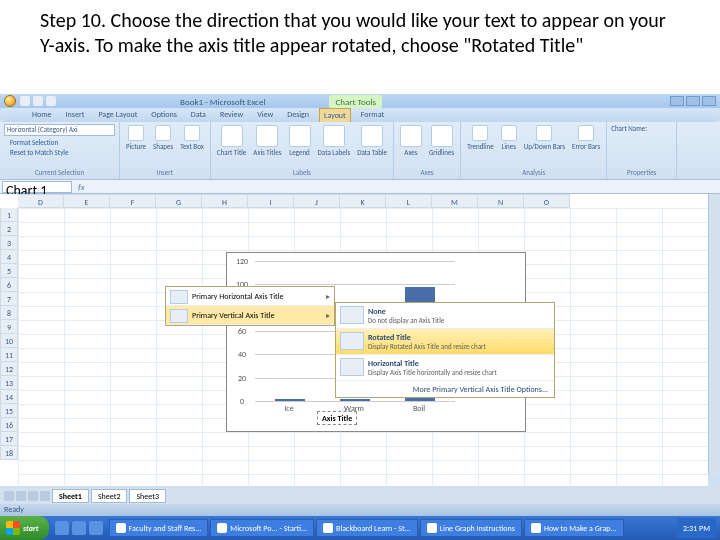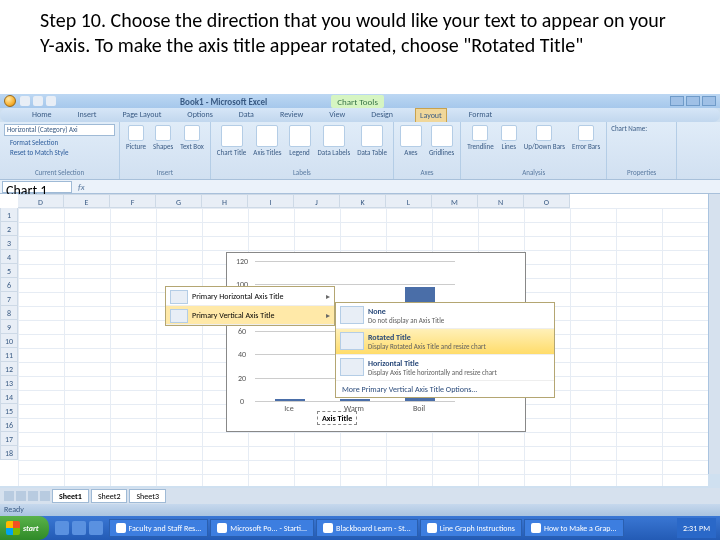--- a/index.html
+++ b/index.html
@@ -3,25 +3,25 @@
 <meta charset="utf-8">
 <style>
   * { box-sizing: border-box; margin: 0; padding: 0; }
   body { font-family: Calibri, Arial, sans-serif; background: #fff; width: 720px; height: 540px; overflow: hidden; position: relative; }
   .instruction { text-align: left; font-size: 20px; padding: 8px 40px 6px; line-height: 1.25; }
   .excel { position: absolute; top: 94px; left: 0; right: 0; bottom: 24px; background: #cfe0f0; font-size: 9px; }
   .titlebar { height: 14px; background: linear-gradient(#bcd7f3,#a6c8ec); display: flex; align-items: center; padding: 0 4px; gap: 4px; }
   .titlebar .orb { width: 12px; height: 12px; border-radius: 50%; background: radial-gradient(circle at 35% 30%, #ffe9a8, #f9b233 60%, #c97e0c); border: 1px solid #9a6a1a; }
   .qat { display: flex; gap: 3px; }
   .qat span { width: 10px; height: 10px; background: #e8eef6; border-radius: 2px; }
-  .title-main { margin-left: 120px; color: #3a5b84; font-size: 9px; font-weight: bold; }
+  .title-main { margin-left: 120px; color: #3a5b84; font-size: 9px; }
   .title-ctx { margin-left: 60px; color: #3a764a; font-size: 9px; background: #d6f5c2; padding: 1px 6px; border-radius: 2px; }
   .winbtns { margin-left: auto; display: flex; gap: 2px; }
   .winbtns span { width: 14px; height: 10px; background: #9fc0e6; border: 1px solid #6f9bc9; }
-  .tabs { height: 14px; background: linear-gradient(#d6e6f7,#c1d7ee); display: flex; gap: 18px; padding: 0 28px; font-size: 8px; color: #3a5b84; border-radius: 7px; }
+  .tabs { height: 14px; background: linear-gradient(#d6e6f7,#c1d7ee); display: flex; gap: 6px; padding: 0 28px; font-size: 8px; color: #3a5b84; border-radius: 7px; }
   .tabs span { padding: 1px 4px; cursor: pointer; }
   .tabs .active { background: #f0d79a; border: 1px solid #c9a24e; border-bottom: none; }
   .ribbon { height: 58px; background: linear-gradient(#e0ecf8,#d1e0f1); border-bottom: 1px solid #a8c0da; display: flex; font-size: 7px; color: #3a5b84; }
   .rgroup { border-right: 1px solid #b4cde6; padding: 2px 4px; display: flex; flex-direction: column; justify-content: space-between; }
   .rgroup .lbl { text-align: center; font-size: 7px; color: #5a7aa0; }
   .rbtns { display: flex; gap: 3px; flex-wrap: wrap; }
   .rbtn { display: flex; flex-direction: column; align-items: center; gap: 1px; padding: 1px 2px; }
   .rbtn .ic { width: 16px; height: 16px; background: #fff; border: 1px solid #b4cde6; border-radius: 2px; }
   .rbtn.big .ic { width: 22px; height: 22px; }
   .sel-group { width: 120px; }
@@ -49,21 +49,21 @@
   .sub1 div { padding: 4px 6px 4px 26px; border-bottom: 1px solid #eee; position: relative; cursor: pointer; }
   .sub1 div::before { content:''; position:absolute; left:4px; top:3px; width:16px; height:12px; background:#e8eef6; border:1px solid #b4cde6; }
   .sub1 div::after { content:'▸'; position:absolute; right:4px; top:4px; color:#666; }
   .sub1 .hov { background: #ffe9a8; }
   .sub2 { position: absolute; left: 335px; top: 208px; width: 220px; background: #fff; border: 1px solid #b4a672; font-size: 8px; }
   .sub2 .opt { padding: 3px 6px 3px 32px; border-bottom: 1px solid #eee; position: relative; cursor: pointer; }
   .sub2 .opt::before { content:''; position:absolute; left:4px; top:3px; width:22px; height:16px; background:#e8eef6; border:1px solid #b4cde6; }
   .sub2 .opt .t { font-weight: bold; color: #2a4a7a; }
   .sub2 .opt .d { color: #606060; font-size: 7px; }
   .sub2 .hov { background: linear-gradient(#fff0b8,#ffdc6a); }
-  .sub2 .more { padding: 3px 6px; color: #2a4a7a; cursor: pointer; }
+  .sub2 .more { padding: 3px 6px; color: #2a4a7a; cursor: pointer; text-align: right; }
   .sheet-tabs { position: absolute; left: 0; right: 0; bottom: 12px; height: 16px; background: #d6e1ee; display: flex; align-items: center; font-size: 8px; padding: 0 4px; gap: 2px; }
   .sheet-tabs .nav { width: 10px; height: 10px; background: #b8cbe0; }
   .sheet-tabs .st { background: #fff; border: 1px solid #9fbad6; padding: 1px 6px; }
   .sheet-tabs .st.active { font-weight: bold; }
   .statusbar { position: absolute; left: 0; right: 0; bottom: 0; height: 12px; background: linear-gradient(#c6d8ed,#aac4e0); font-size: 8px; color: #3a5b84; padding: 0 4px; }
   .taskbar { position: absolute; left: 0; right: 0; bottom: 0; height: 24px; background: linear-gradient(#3a77d4,#235bb5); display: flex; align-items: center; font-size: 8px; color: #fff; gap: 2px; padding-right: 4px; }
   .startbtn { height: 24px; background: linear-gradient(#5ab24a,#2f8a28); padding: 0 10px 0 6px; display: flex; align-items: center; gap: 3px; font-weight: bold; font-style: italic; border-radius: 0 10px 10px 0; }
   .startbtn .winlogo { width: 14px; height: 14px; background: conic-gradient(#f25022 0 25%, #7fba00 0 50%, #00a4ef 0 75%, #ffb900 0); border-radius: 2px; }
   .tbitem { background: #3d7ee0; height: 18px; padding: 0 6px; display: flex; align-items: center; gap: 3px; border: 1px solid #2a5fb0; }
   .tbitem .ic { width: 10px; height: 10px; background: #fff; border-radius: 2px; }

